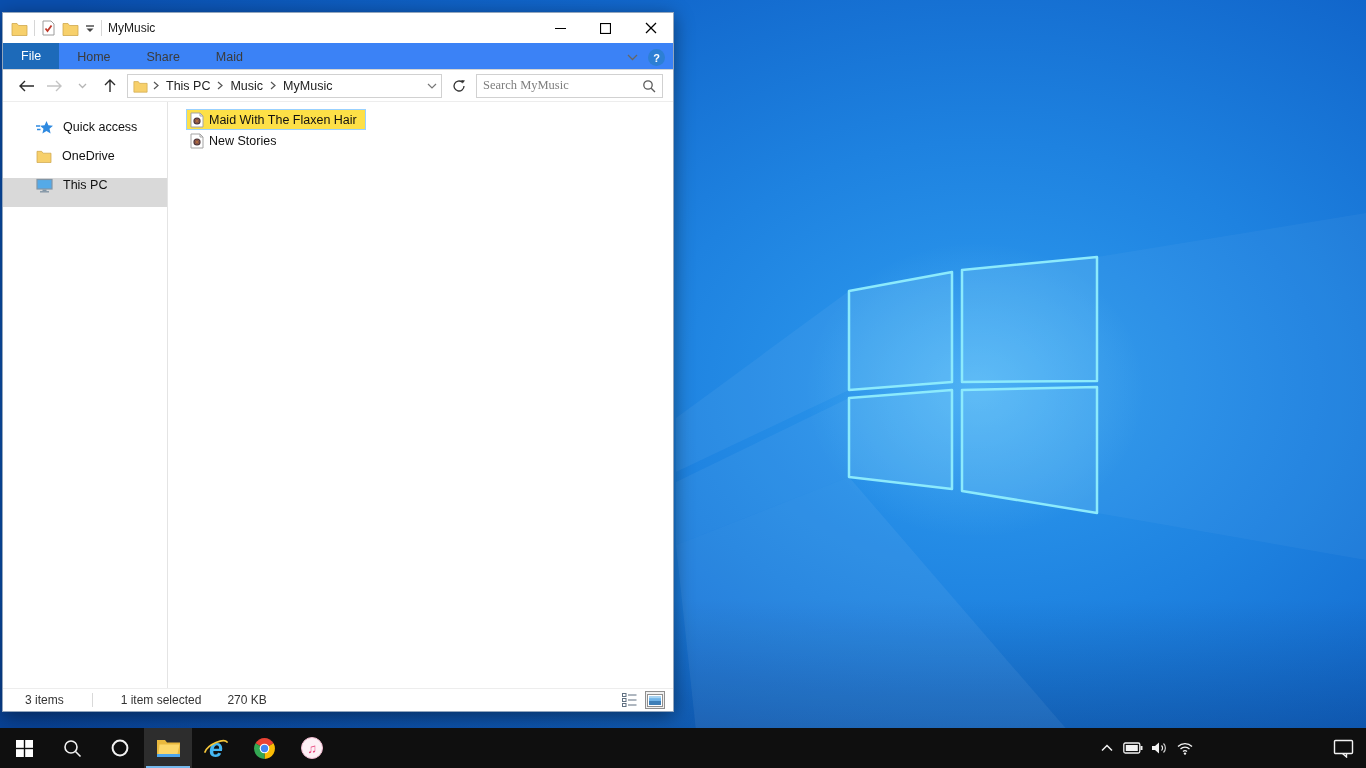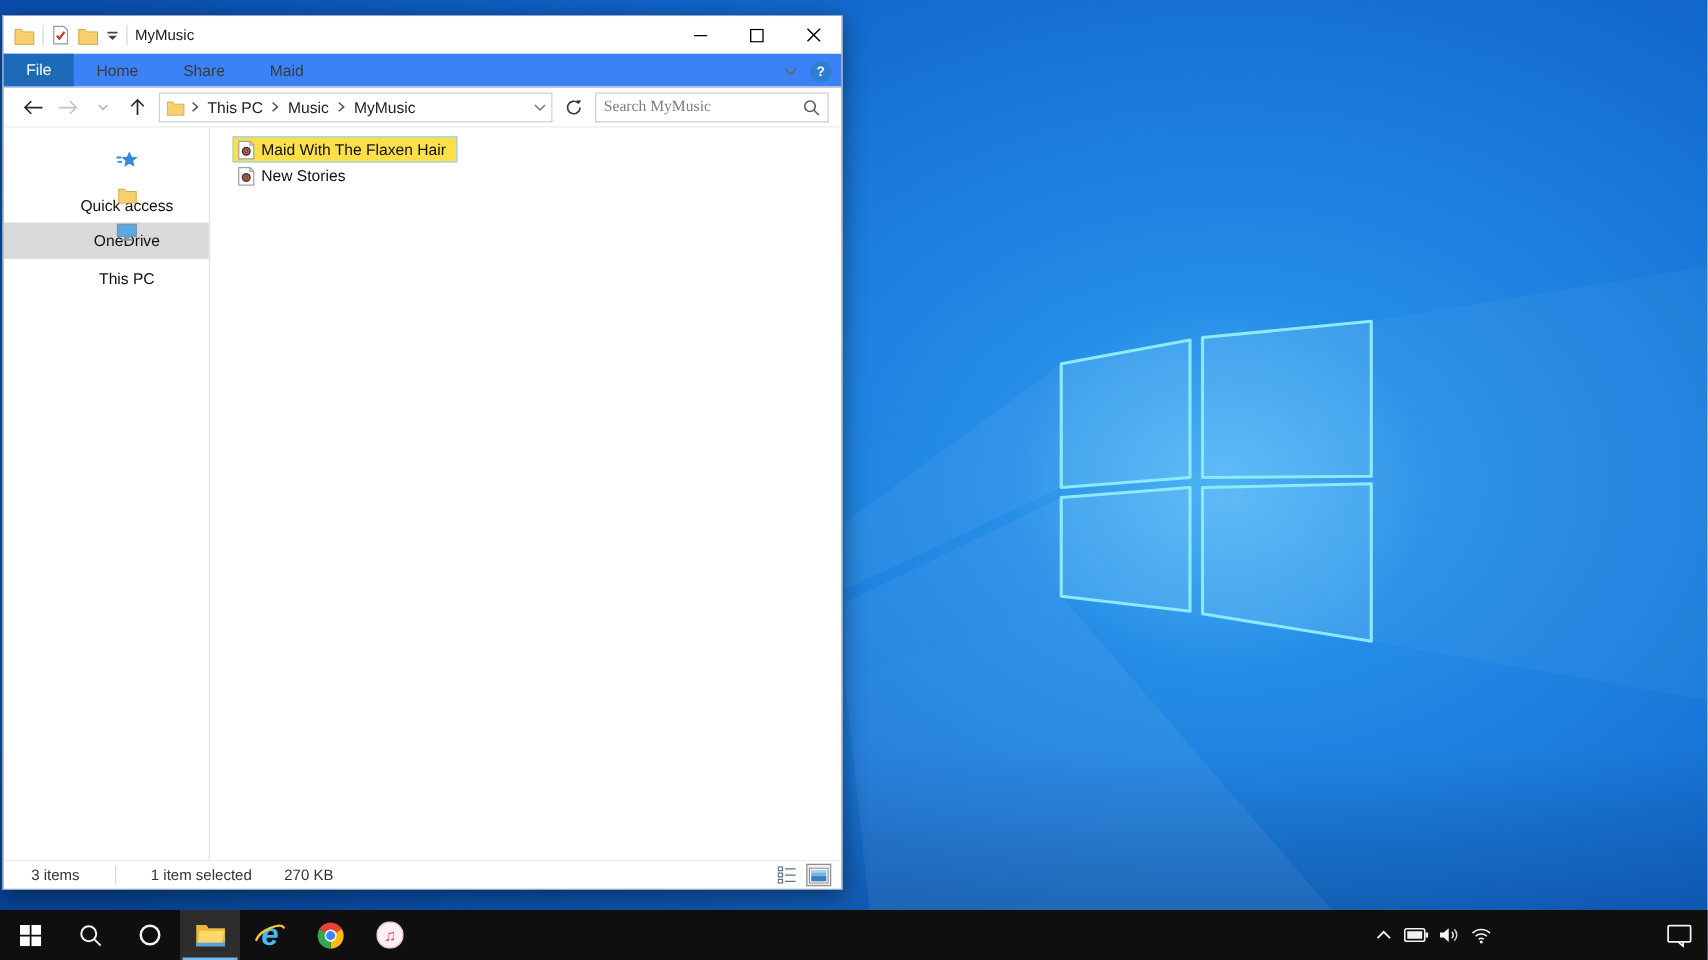--- a/index.html
+++ b/index.html
@@ -42,21 +42,21 @@
   .crumb { padding:0 5px; font-size:12.5px; color:#222; white-space:nowrap; }
   .addr-spacer { flex:1; }
   .refresh-btn { width:22px; height:22px; display:flex; align-items:center; justify-content:center; }
   .search-box { height:24px; border:1px solid #d1d1d1; flex:1; display:flex; align-items:center; padding:0 6px; }
   .search-box input { border:none; outline:none; flex:1; font-size:12.5px; color:#333;
     font-family:Liberation Serif, serif; }
   .search-box input::placeholder { color:#7e7e7e; }
 
   .body-area { flex:1; display:flex; min-height:0; }
   .nav-pane { width:165px; border-right:1px solid #e4e4e4; padding-top:18px; flex:0 0 auto; }
-  .nav-item { height:29px; display:flex; align-items:center; gap:23px; padding-left:33px; font-size:12.5px; color:#111;flex-direction:column; }
+  .nav-item { height:29px; display:flex; gap:10px; padding-left:33px; font-size:12.5px; color:#111; }
   .nav-item.selected { background:#d9d9d9; }
 
   .file-pane { flex:1; padding:7px 0 0 18px; }
   .file-row { height:21px; display:inline-flex; align-items:center; gap:5px; padding:0 8px 0 3px;
     font-size:12.5px; color:#111; border:1px solid transparent; }
   .file-wrap { display:block; line-height:0; }
   .file-row.selected { background:#fde047; border-color:#99d1ff; }
 
   .status-bar { height:23px; flex:0 0 auto; display:flex; align-items:center; padding:0 8px 0 22px;
     font-size:12px; color:#333; border-top:1px solid #ededed;gap:16px; }

